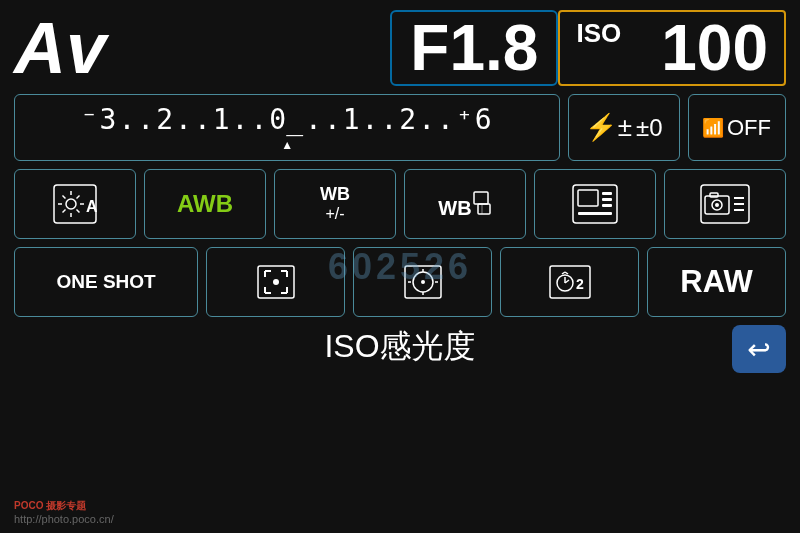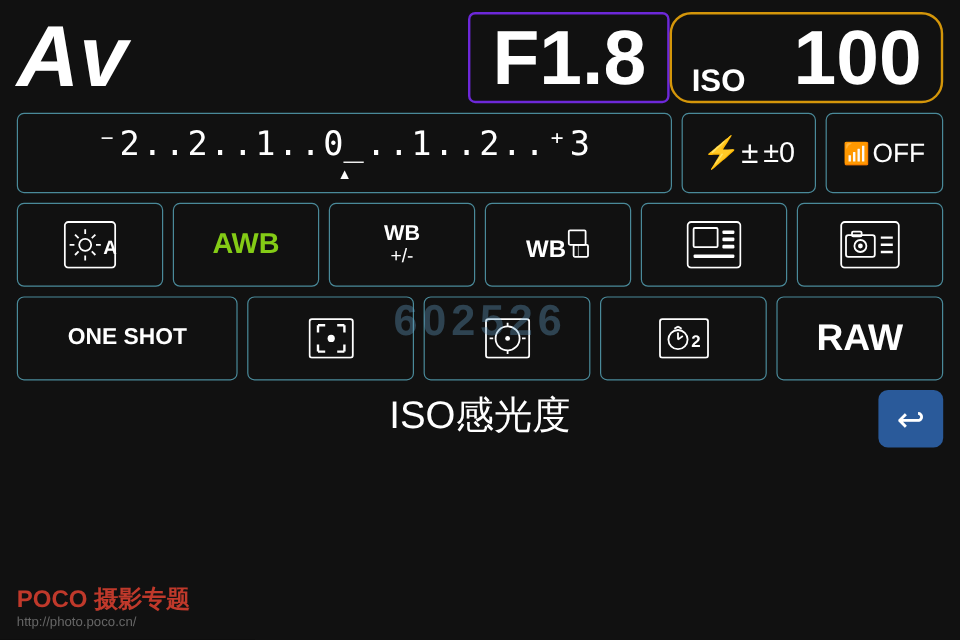--- a/index.html
+++ b/index.html
@@ -32,36 +32,36 @@
     .av-label {
       font-size: 72px;
       font-weight: bold;
       color: white;
       font-style: italic;
       line-height: 1;
       margin-right: auto;
     }
 
     .aperture-box {
-      border: 2px solid #6d28d9;
+      border: 2px solid #0369a1;
       border-radius: 6px;
       padding: 4px 18px;
       font-size: 64px;
       font-weight: bold;
       color: white;
       line-height: 1;
       text-align: center;
     }
 
     .iso-box {
       border: 2px solid #d4960a;
-      border-radius: 18px;
+      border-radius: 4px;
       padding: 4px 16px;
       display: flex;
-      align-items: flex-end;
+      align-items: flex-start;
       line-height: 1;
     }
 
     .iso-label {
       font-size: 26px;
       font-weight: bold;
       color: white;
       margin-top: 4px;
     }
 
@@ -202,21 +202,21 @@
     
     .watermark {
       position: absolute;
       bottom: 8px;
       left: 14px;
       display: flex;
       flex-direction: column;
     }
 
     .watermark-poco {
-      font-size: 20px;
+      font-size: 10px;
       color: #888;
       font-weight: bold;
     }
 
     .watermark-poco span {
       color: #c0392b;
     }
 
     .watermark-url {
       font-size: 11px;
@@ -311,21 +311,21 @@
     <div class="av-label">Av</div>
     <div class="aperture-box">F1.8</div>
     <div class="iso-box">
       <span class="iso-label">ISO</span>
       <span class="iso-value">100</span>
     </div>
   </div>
 
   <div class="row2">
     <div class="ev-box">
-      <div class="ev-scale">⁻2..2..1..0̲..1..2..⁺3</div>
+      <div class="ev-scale">⁻3..2..1..0̲..1..2..⁺6</div>
       <div class="ev-dot">▲</div>
     </div>
     <div class="flash-box">
       <span class="flash-icon">⚡±</span>
       <span class="flash-value">±0</span>
     </div>
     <div class="wifi-box">
       <div class="wifi-text">
         <span style="font-size:18px;">📶</span>
         <span>OFF</span>

